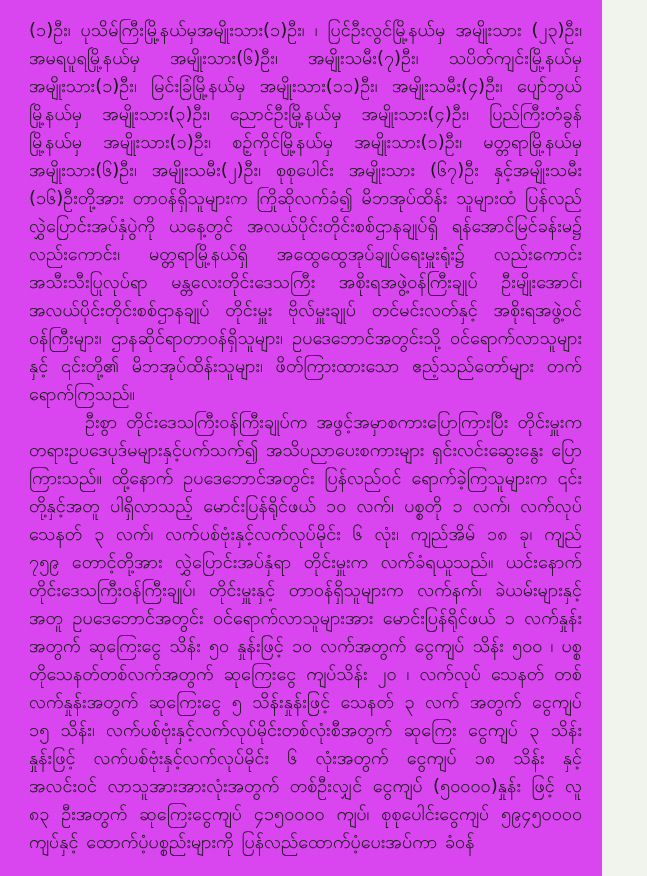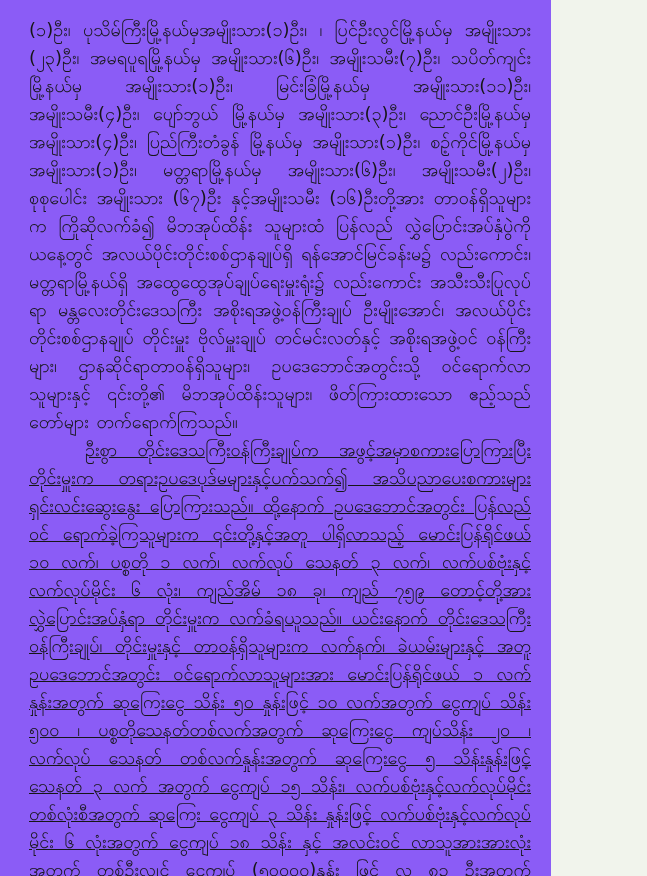--- a/index.html
+++ b/index.html
@@ -7,38 +7,37 @@
     padding: 0;
   }
   body {
     width: 647px;
     height: 876px;
     background: #f1f4ec;
     overflow: hidden;
   }
   .page {
     box-sizing: border-box;
-    width: 551px;
+    width: 602px;
     height: 876px;
     padding: 16px 20px 0 29px;
-    background: #8b5cf6;
+    background: #d946ef;
   }
   .para {
     font-family: "DejaVu Sans", "Liberation Sans", sans-serif;
     font-size: 18px;
     line-height: 28px;
     color: #161616;
     text-align: justify;
     text-justify: inter-word;
     word-spacing: 2px;
     margin: 0;
   }
   .para.indented {
     text-indent: 56px;
-    text-decoration: underline;
   }
 </style>
 </head>
 <body>
 
 <div class="page">
   <p class="para">(၁)ဦး၊ ပုသိမ်ကြီးမြို့နယ်မှအမျိုးသား(၁)ဦး၊ ၊ ပြင်ဦးလွင်မြို့နယ်မှ အမျိုးသား (၂၃)ဦး၊ အမရပူရမြို့နယ်မှ အမျိုးသား(၆)ဦး၊ အမျိုးသမီး(၇)ဦး၊ သပိတ်ကျင်းမြို့နယ်မှ အမျိုးသား(၁)ဦး၊ မြင်းခြံမြို့နယ်မှ အမျိုးသား(၁၁)ဦး၊ အမျိုးသမီး(၄)ဦး၊ ပျော်ဘွယ် မြို့နယ်မှ အမျိုးသား(၃)ဦး၊ ညောင်ဦးမြို့နယ်မှ အမျိုးသား(၄)ဦး၊ ပြည်ကြီးတံခွန် မြို့နယ်မှ အမျိုးသား(၁)ဦး၊ စဉ့်ကိုင်မြို့နယ်မှ အမျိုးသား(၁)ဦး၊ မတ္တရာမြို့နယ်မှ အမျိုးသား(၆)ဦး၊ အမျိုးသမီး(၂)ဦး၊ စုစုပေါင်း အမျိုးသား (၆၇)ဦး နှင့်အမျိုးသမီး (၁၆)ဦးတို့အား တာဝန်ရှိသူများက ကြိုဆိုလက်ခံ၍ မိဘအုပ်ထိန်း သူများထံ ပြန်လည် လွှဲပြောင်းအပ်နှံပွဲကို ယနေ့တွင် အလယ်ပိုင်းတိုင်းစစ်ဌာနချုပ်ရှိ ရန်အောင်မြင်ခန်းမ၌ လည်းကောင်း၊ မတ္တရာမြို့နယ်ရှိ အထွေထွေအုပ်ချုပ်ရေးမှူးရုံး၌ လည်းကောင်း အသီးသီးပြုလုပ်ရာ မန္တလေးတိုင်းဒေသကြီး အစိုးရအဖွဲ့ဝန်ကြီးချုပ် ဦးမျိုးအောင်၊ အလယ်ပိုင်းတိုင်းစစ်ဌာနချုပ် တိုင်းမှူး ဗိုလ်မှူးချုပ် တင်မင်းလတ်နှင့် အစိုးရအဖွဲ့ဝင် ဝန်ကြီးများ၊ ဌာနဆိုင်ရာတာဝန်ရှိသူများ၊ ဥပဒေဘောင်အတွင်းသို့ ဝင်ရောက်လာသူများနှင့် ၎င်းတို့၏ မိဘအုပ်ထိန်းသူများ၊ ဖိတ်ကြားထားသော ဧည့်သည်တော်များ တက်ရောက်ကြသည်။</p>
   <p class="para indented">ဦးစွာ တိုင်းဒေသကြီးဝန်ကြီးချုပ်က အဖွင့်အမှာစကားပြောကြားပြီး တိုင်းမှူးက တရားဥပဒေပုဒ်မများနှင့်ပက်သက်၍ အသိပညာပေးစကားများ ရှင်းလင်းဆွေးနွေး ပြောကြားသည်။ ထို့နောက် ဥပဒေဘောင်အတွင်း ပြန်လည်ဝင် ရောက်ခဲ့ကြသူများက ၎င်းတို့နှင့်အတူ ပါရှိလာသည့် မောင်းပြန်ရိုင်ဖယ် ၁၀ လက်၊ ပစ္စတို ၁ လက်၊ လက်လုပ် သေနတ် ၃ လက်၊ လက်ပစ်ဗုံးနှင့်လက်လုပ်မိုင်း ၆ လုံး၊ ကျည်အိမ် ၁၈ ခု၊ ကျည် ၇၅၉ တောင့်တို့အား လွှဲပြောင်းအပ်နှံရာ တိုင်းမှူးက လက်ခံရယူသည်။ ယင်းနောက် တိုင်းဒေသကြီးဝန်ကြီးချုပ်၊ တိုင်းမှူးနှင့် တာဝန်ရှိသူများက လက်နက်၊ ခဲယမ်းများနှင့် အတူ ဥပဒေဘောင်အတွင်း ဝင်ရောက်လာသူများအား မောင်းပြန်ရိုင်ဖယ် ၁ လက်နှုန်းအတွက် ဆုကြေးငွေ သိန်း ၅၀ နှုန်းဖြင့် ၁၀ လက်အတွက် ငွေကျပ် သိန်း ၅၀၀ ၊ ပစ္စတိုသေနတ်တစ်လက်အတွက် ဆုကြေးငွေ ကျပ်သိန်း ၂၀ ၊ လက်လုပ် သေနတ် တစ်လက်နှုန်းအတွက် ဆုကြေးငွေ ၅ သိန်းနှုန်းဖြင့် သေနတ် ၃ လက် အတွက် ငွေကျပ် ၁၅ သိန်း၊ လက်ပစ်ဗုံးနှင့်လက်လုပ်မိုင်းတစ်လုံးစီအတွက် ဆုကြေး ငွေကျပ် ၃ သိန်း နှုန်းဖြင့် လက်ပစ်ဗုံးနှင့်လက်လုပ်မိုင်း ၆ လုံးအတွက် ငွေကျပ် ၁၈ သိန်း နှင့် အလင်းဝင် လာသူအားအားလုံးအတွက် တစ်ဦးလျှင် ငွေကျပ် (၅၀၀၀၀)နှုန်း ဖြင့် လူ ၈၃ ဦးအတွက် ဆုကြေးငွေကျပ် ၄၁၅၀၀၀၀ ကျပ်၊ စုစုပေါင်းငွေကျပ် ၅၉၄၅၀၀၀၀ ကျပ်နှင့် ထောက်ပံ့ပစ္စည်းများကို ပြန်လည်ထောက်ပံ့ပေးအပ်ကာ ခံဝန်</p>
 </div>
 

